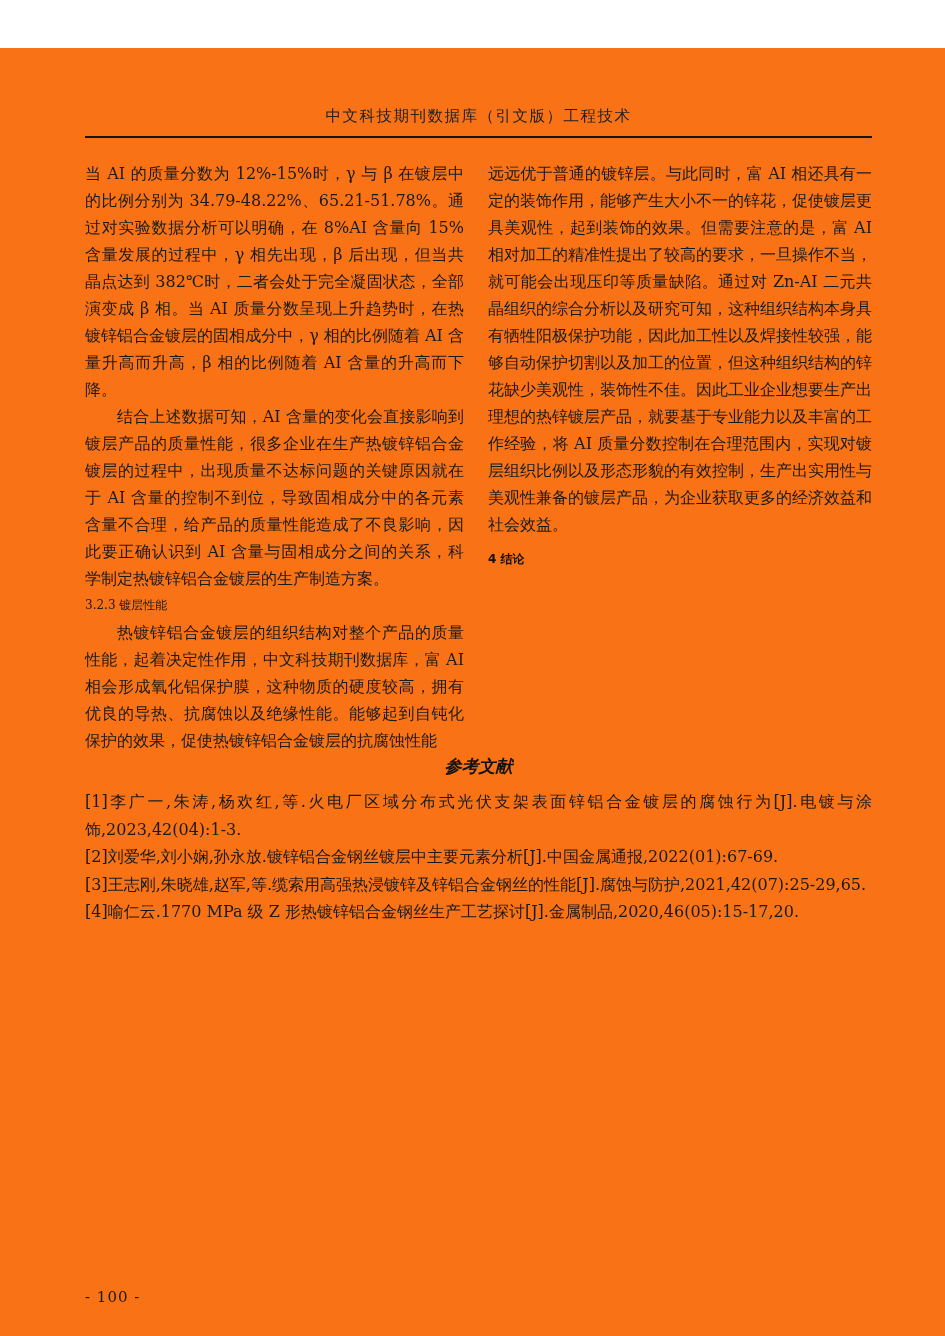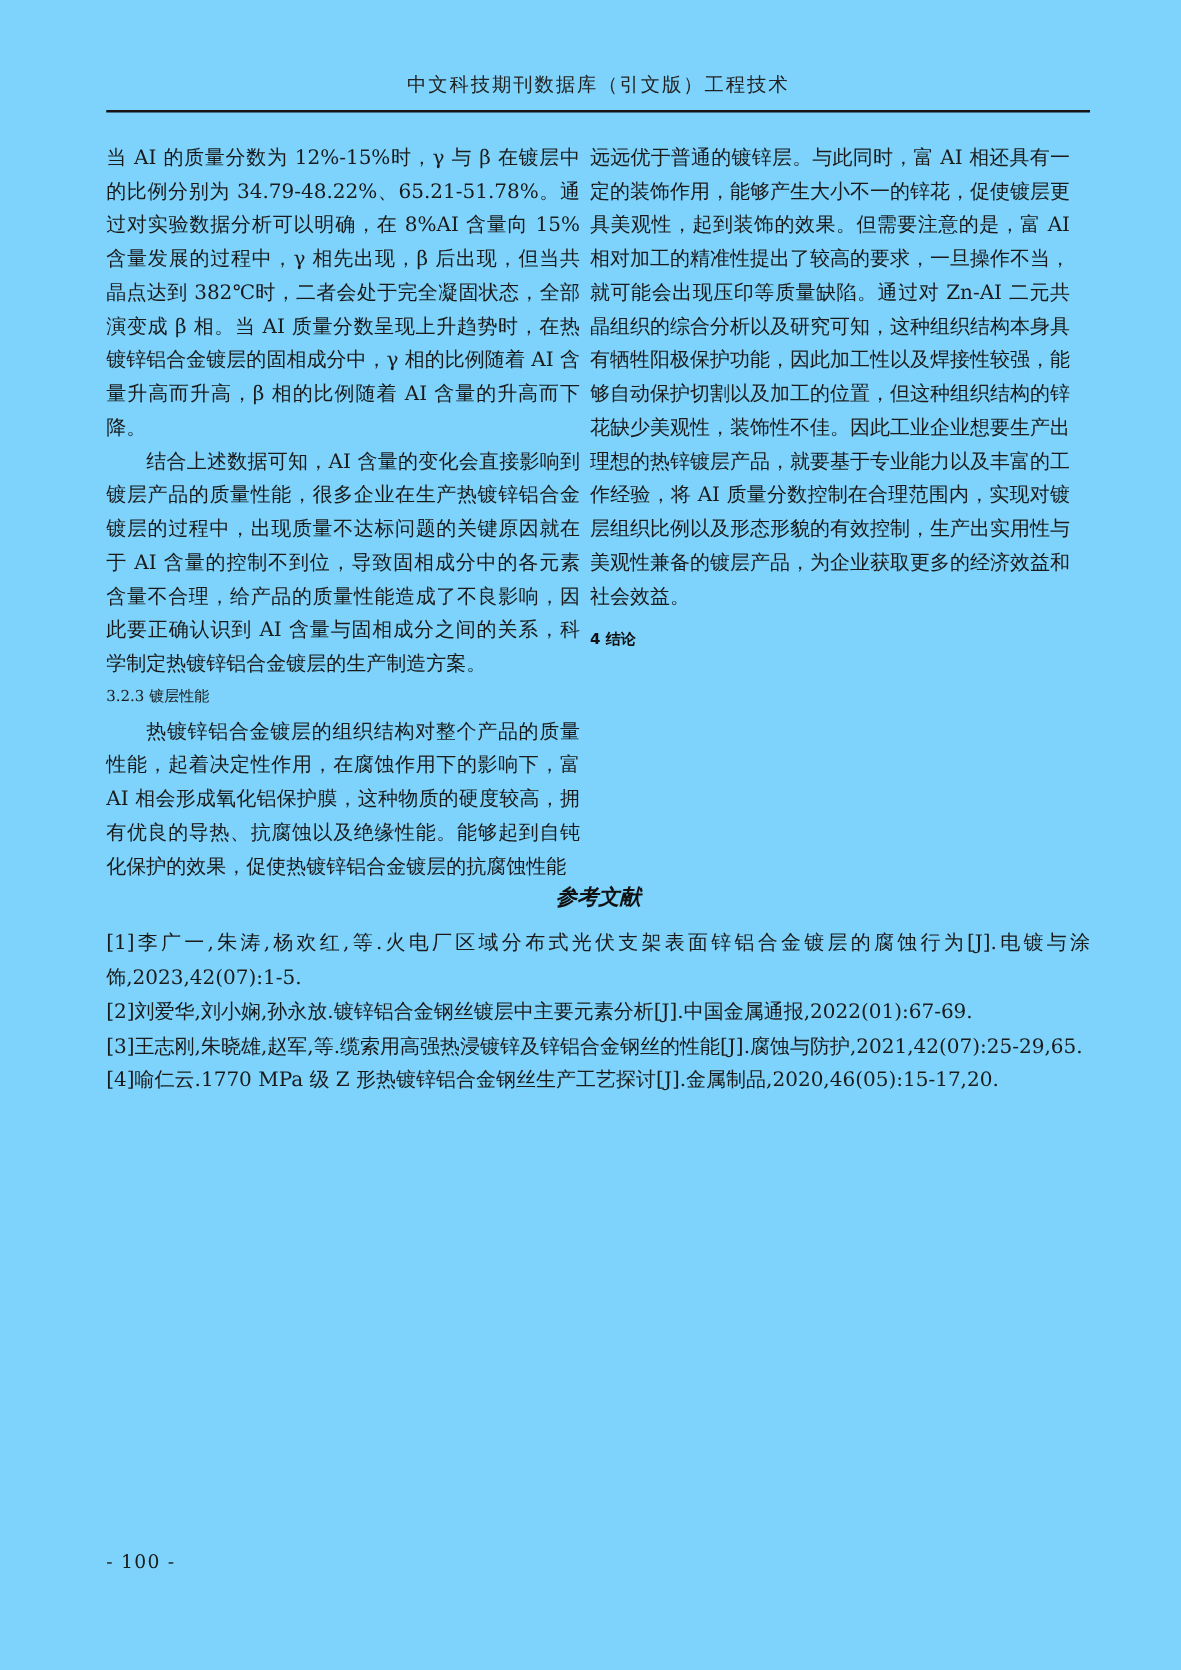--- a/index.html
+++ b/index.html
@@ -4,41 +4,41 @@
 <style>
   * { margin: 0; padding: 0; box-sizing: border-box; }
   html, body { width: 945px; height: 1336px; }
   body {
     position: relative;
     background: #ffffff;
     color: #1a1a1a;
     font-family: "DejaVu Serif", "Liberation Serif", serif;
     overflow: hidden;
   }
-  .page { position: absolute; inset: 0; background: #7dd3fc; }
+  .page { position: absolute; inset: 0; background: #f97316; margin-top: 48px; }
 
   .page-header {
     position: absolute;
     top: 58px; left: 85px; width: 787px;
     text-align: center;
     font-size: 15.5px;
     letter-spacing: 1.5px;
     color: #222222;
   }
   .header-rule {
     position: absolute;
     top: 88px; left: 85px; width: 787px;
     border-top: 2px solid #151515;
   }
 
   .columns {
     position: absolute;
     top: 112px; left: 85px; width: 787px;
     display: flex;
-    gap: 8px;
+    gap: 24px;
   }
   .col-left  { width: 379px; }
   .col-right { width: 384px; }
 
   .body-para {
     font-size: 16px;
     line-height: 27px;
     text-align: justify;
     color: #1a1a1a;
   }
@@ -96,33 +96,33 @@
   <div class="page-header">中文科技期刊数据库（引文版）工程技术</div>
 
   <div class="header-rule"></div>
 
   <div class="columns">
 
     <div class="col-left">
       <p class="body-para">当 AI 的质量分数为 12%-15%时，γ 与 β 在镀层中的比例分别为 34.79-48.22%、65.21-51.78%。通过对实验数据分析可以明确，在 8%AI 含量向 15%含量发展的过程中，γ 相先出现，β 后出现，但当共晶点达到 382℃时，二者会处于完全凝固状态，全部演变成 β 相。当 AI 质量分数呈现上升趋势时，在热镀锌铝合金镀层的固相成分中，γ 相的比例随着 AI 含量升高而升高，β 相的比例随着 AI 含量的升高而下降。</p>
       <p class="body-para indent">结合上述数据可知，AI 含量的变化会直接影响到镀层产品的质量性能，很多企业在生产热镀锌铝合金镀层的过程中，出现质量不达标问题的关键原因就在于 AI 含量的控制不到位，导致固相成分中的各元素含量不合理，给产品的质量性能造成了不良影响，因此要正确认识到 AI 含量与固相成分之间的关系，科学制定热镀锌铝合金镀层的生产制造方案。</p>
       <div class="subheading">3.2.3 镀层性能</div>
-      <p class="body-para indent">热镀锌铝合金镀层的组织结构对整个产品的质量性能，起着决定性作用，在腐蚀作用下的影响下，富 AI 相会形成氧化铝保护膜，这种物质的硬度较高，拥有优良的导热、抗腐蚀以及绝缘性能。能够起到自钝化保护的效果，促使热镀锌铝合金镀层的抗腐蚀性能</p>
+      <p class="body-para indent">热镀锌铝合金镀层的组织结构对整个产品的质量性能，起着决定性作用，中文科技期刊数据库，富 AI 相会形成氧化铝保护膜，这种物质的硬度较高，拥有优良的导热、抗腐蚀以及绝缘性能。能够起到自钝化保护的效果，促使热镀锌铝合金镀层的抗腐蚀性能</p>
     </div>
 
     <div class="col-right">
       <p class="body-para">远远优于普通的镀锌层。与此同时，富 AI 相还具有一定的装饰作用，能够产生大小不一的锌花，促使镀层更具美观性，起到装饰的效果。但需要注意的是，富 AI 相对加工的精准性提出了较高的要求，一旦操作不当，就可能会出现压印等质量缺陷。通过对 Zn-AI 二元共晶组织的综合分析以及研究可知，这种组织结构本身具有牺牲阳极保护功能，因此加工性以及焊接性较强，能够自动保护切割以及加工的位置，但这种组织结构的锌花缺少美观性，装饰性不佳。因此工业企业想要生产出理想的热锌镀层产品，就要基于专业能力以及丰富的工作经验，将 AI 质量分数控制在合理范围内，实现对镀层组织比例以及形态形貌的有效控制，生产出实用性与美观性兼备的镀层产品，为企业获取更多的经济效益和社会效益。</p>
       <div class="conclusion-heading">4 结论</div>
     </div>
 
   </div>
 
   <div class="references">
     <div class="references-heading">参考文献</div>
-    <p class="reference-item">[1]李广一,朱涛,杨欢红,等.火电厂区域分布式光伏支架表面锌铝合金镀层的腐蚀行为[J].电镀与涂饰,2023,42(07):1-5.</p>
+    <p class="reference-item">[1]李广一,朱涛,杨欢红,等.火电厂区域分布式光伏支架表面锌铝合金镀层的腐蚀行为[J].电镀与涂饰,2023,42(04):1-3.</p>
     <p class="reference-item">[2]刘爱华,刘小娴,孙永放.镀锌铝合金钢丝镀层中主要元素分析[J].中国金属通报,2022(01):67-69.</p>
     <p class="reference-item">[3]王志刚,朱晓雄,赵军,等.缆索用高强热浸镀锌及锌铝合金钢丝的性能[J].腐蚀与防护,2021,42(07):25-29,65.</p>
     <p class="reference-item">[4]喻仁云.1770 MPa 级 Z 形热镀锌铝合金钢丝生产工艺探讨[J].金属制品,2020,46(05):15-17,20.</p>
   </div>
 
   <div class="page-number">- 100 -</div>
 
 </div>
 
 </body></html>

